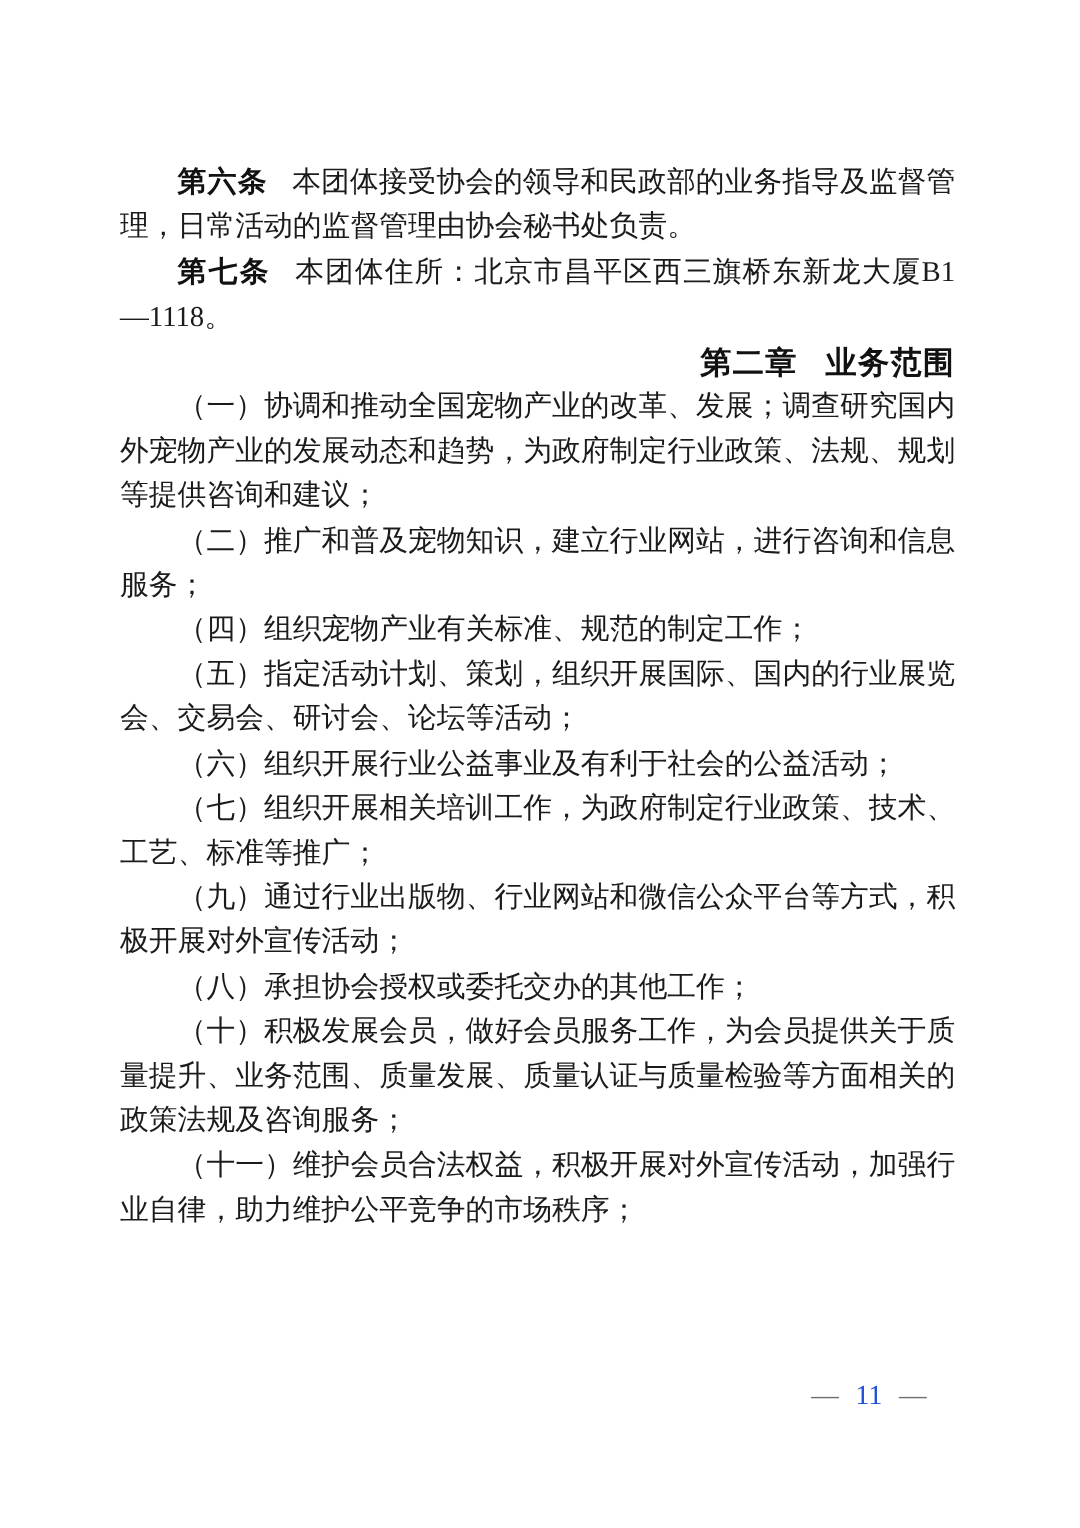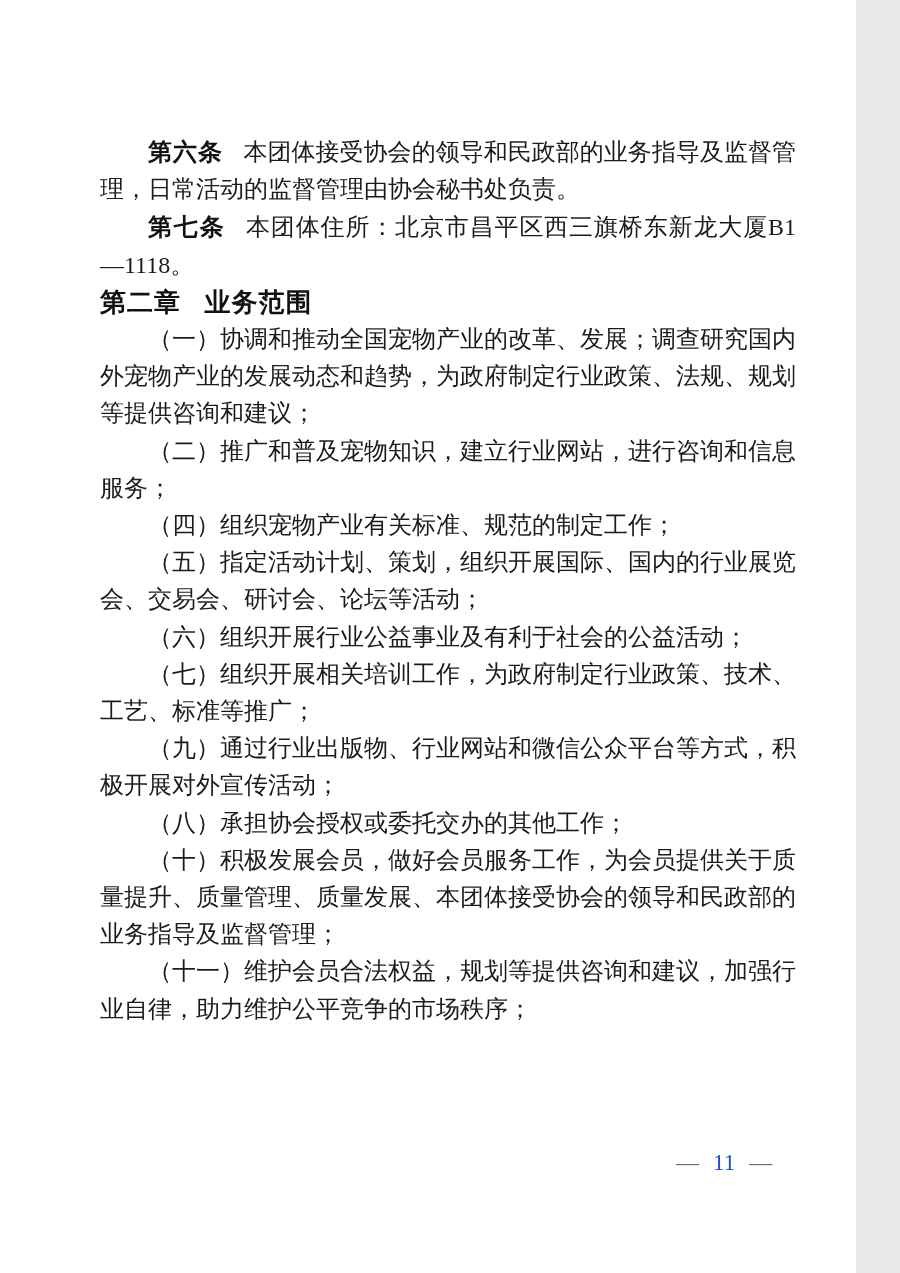--- a/index.html
+++ b/index.html
@@ -2,27 +2,26 @@
 <html><head>
 <meta charset="utf-8">
 <style>
   html, body {
     margin: 0;
     padding: 0;
     background: #e8e8e8;
   }
   .page {
     position: relative;
-    width: 812px;
+    width: 900px;
     height: 1273px;
     background: #ffffff;
     overflow: hidden;
     font-family: "Liberation Serif", "DejaVu Serif", serif;
     color: #1b1b1b;
-    padding-left: 44px;
   }
   .content {
     position: absolute;
     left: 100px;
     top: 133px;
     width: 696px;
     font-size: 24px;
     line-height: 37.2px;
     text-align: justify;
     text-justify: inter-ideograph;
@@ -34,21 +33,21 @@
   .article-label {
     font-family: "Liberation Sans", "DejaVu Sans", sans-serif;
     font-weight: bold;
     letter-spacing: 1px;
     margin-right: 0.85em;
     color: #111111;
   }
   .chapter-heading {
     margin: 0;
     text-indent: 0;
-    text-align: left;
+    text-align: right;
     font-family: "Liberation Sans", "DejaVu Sans", sans-serif;
     font-weight: bold;
     font-size: 26px;
     letter-spacing: 1px;
     color: #111111;
   }
   .chapter-label {
     margin-right: 0.9em;
   }
   .footer {
@@ -82,19 +81,19 @@
 
 
     <p class="para">（一）协调和推动全国宠物产业的改革、发展；调查研究国内外宠物产业的发展动态和趋势，为政府制定行业政策、法规、规划等提供咨询和建议；</p>
     <p class="para">（二）推广和普及宠物知识，建立行业网站，进行咨询和信息服务；</p>
     <p class="para">（四）组织宠物产业有关标准、规范的制定工作；</p>
     <p class="para">（五）指定活动计划、策划，组织开展国际、国内的行业展览会、交易会、研讨会、论坛等活动；</p>
     <p class="para">（六）组织开展行业公益事业及有利于社会的公益活动；</p>
     <p class="para">（七）组织开展相关培训工作，为政府制定行业政策、技术、工艺、标准等推广；</p>
     <p class="para">（九）通过行业出版物、行业网站和微信公众平台等方式，积极开展对外宣传活动；</p>
     <p class="para">（八）承担协会授权或委托交办的其他工作；</p>
-    <p class="para">（十）积极发展会员，做好会员服务工作，为会员提供关于质量提升、质量管理、质量发展、本团体接受协会的领导和民政部的业务指导及监督管理；</p>
-    <p class="para">（十一）维护会员合法权益，规划等提供咨询和建议，加强行业自律，助力维护公平竞争的市场秩序；</p>
+    <p class="para">（十）积极发展会员，做好会员服务工作，为会员提供关于质量提升、业务范围、质量发展、质量认证与质量检验等方面相关的政策法规及咨询服务；</p>
+    <p class="para">（十一）维护会员合法权益，积极开展对外宣传活动，加强行业自律，助力维护公平竞争的市场秩序；</p>
 
   </div>
 
   <div class="footer"><span class="dash">—</span><span class="num">11</span><span class="dash">—</span></div>
 </div>
 
 </body></html>

